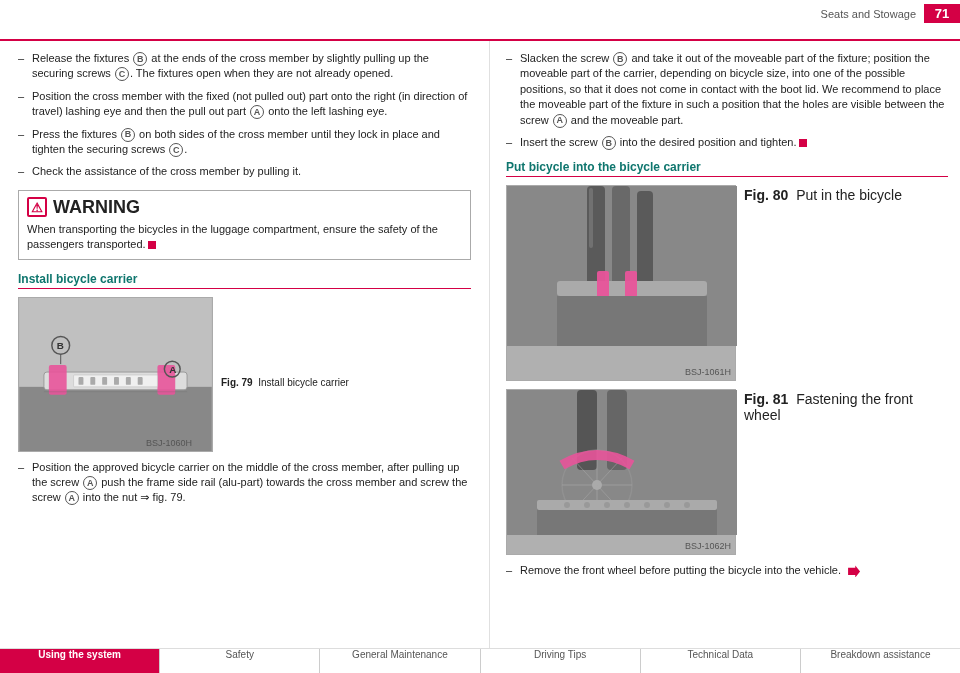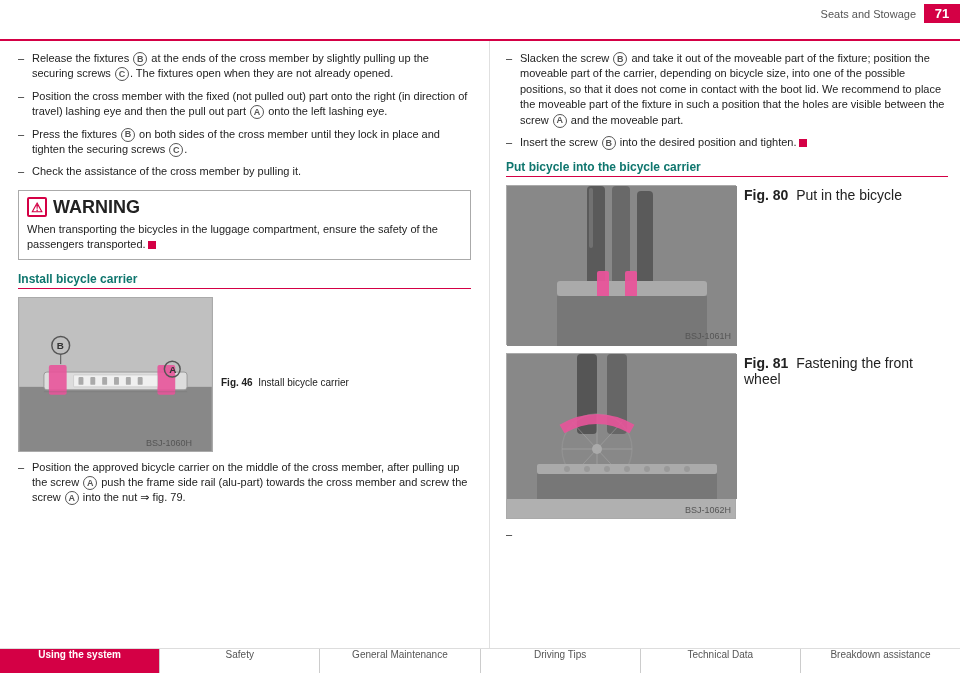--- a/index.html
+++ b/index.html
@@ -149,21 +149,21 @@
     }
 
     
     .right-figure-row {
       display: flex;
       align-items: flex-start;
       margin-bottom: 8px;
     }
     .right-figure-img {
       width: 230px;
-      height: 160px;
+      height: 196px;
       background: #b0b0b0;
       border: 1px solid #aaa;
       position: relative;
       flex-shrink: 0;
     }
     .right-figure-img2 {
       width: 230px;
       height: 166px;
       background: #b0b0b0;
       border: 1px solid #aaa;
@@ -334,21 +334,21 @@
           <rect x="84" y="80" width="5" height="8" rx="1" fill="#aaa"></rect>
           <rect x="96" y="80" width="5" height="8" rx="1" fill="#aaa"></rect>
           <rect x="108" y="80" width="5" height="8" rx="1" fill="#aaa"></rect>
           <rect x="120" y="80" width="5" height="8" rx="1" fill="#aaa"></rect>
 
           <line x1="25" y1="95" x2="170" y2="95" stroke="#666" stroke-width="0.5" opacity="0.5"></line>
         </svg>
         <span class="install-img-label">BSJ-1060H</span>
       </div>
       <div class="install-caption">
-        <b>Fig. 46</b>&nbsp;&nbsp;Install bicycle carrier
+        <b>Fig. 79</b>&nbsp;&nbsp;Install bicycle carrier
       </div>
     </div>
 
     <div class="bullet-item">
       <span class="bullet-dash">–</span>
       <span class="bullet-text">
         Position the approved bicycle carrier on the middle of the cross member, after pulling up the screw <span class="badge">A</span> push the frame side rail (alu-part) towards the cross member and screw the screw <span class="badge">A</span> into the nut ⇒ fig. 79.
       </span>
     </div>
 
@@ -427,20 +427,24 @@
         </svg>
         <span class="right-fig-label">BSJ-1062H</span>
       </div>
       <div class="right-fig-caption">
         <b>Fig. 81</b>&nbsp;&nbsp;Fastening the front wheel
       </div>
     </div>
 
     <div class="bullet-item">
       <span class="bullet-dash">–</span>
+      <span class="bullet-text">
+        Remove the front wheel before putting the bicycle into the vehicle.
+        <span class="arrow-right"></span>
+      </span>
     </div>
 
   </div>
 
 </div>
 
 <div class="footer-nav">
   <div class="footer-nav-item active">
     <span>Using the system</span>
   </div>

